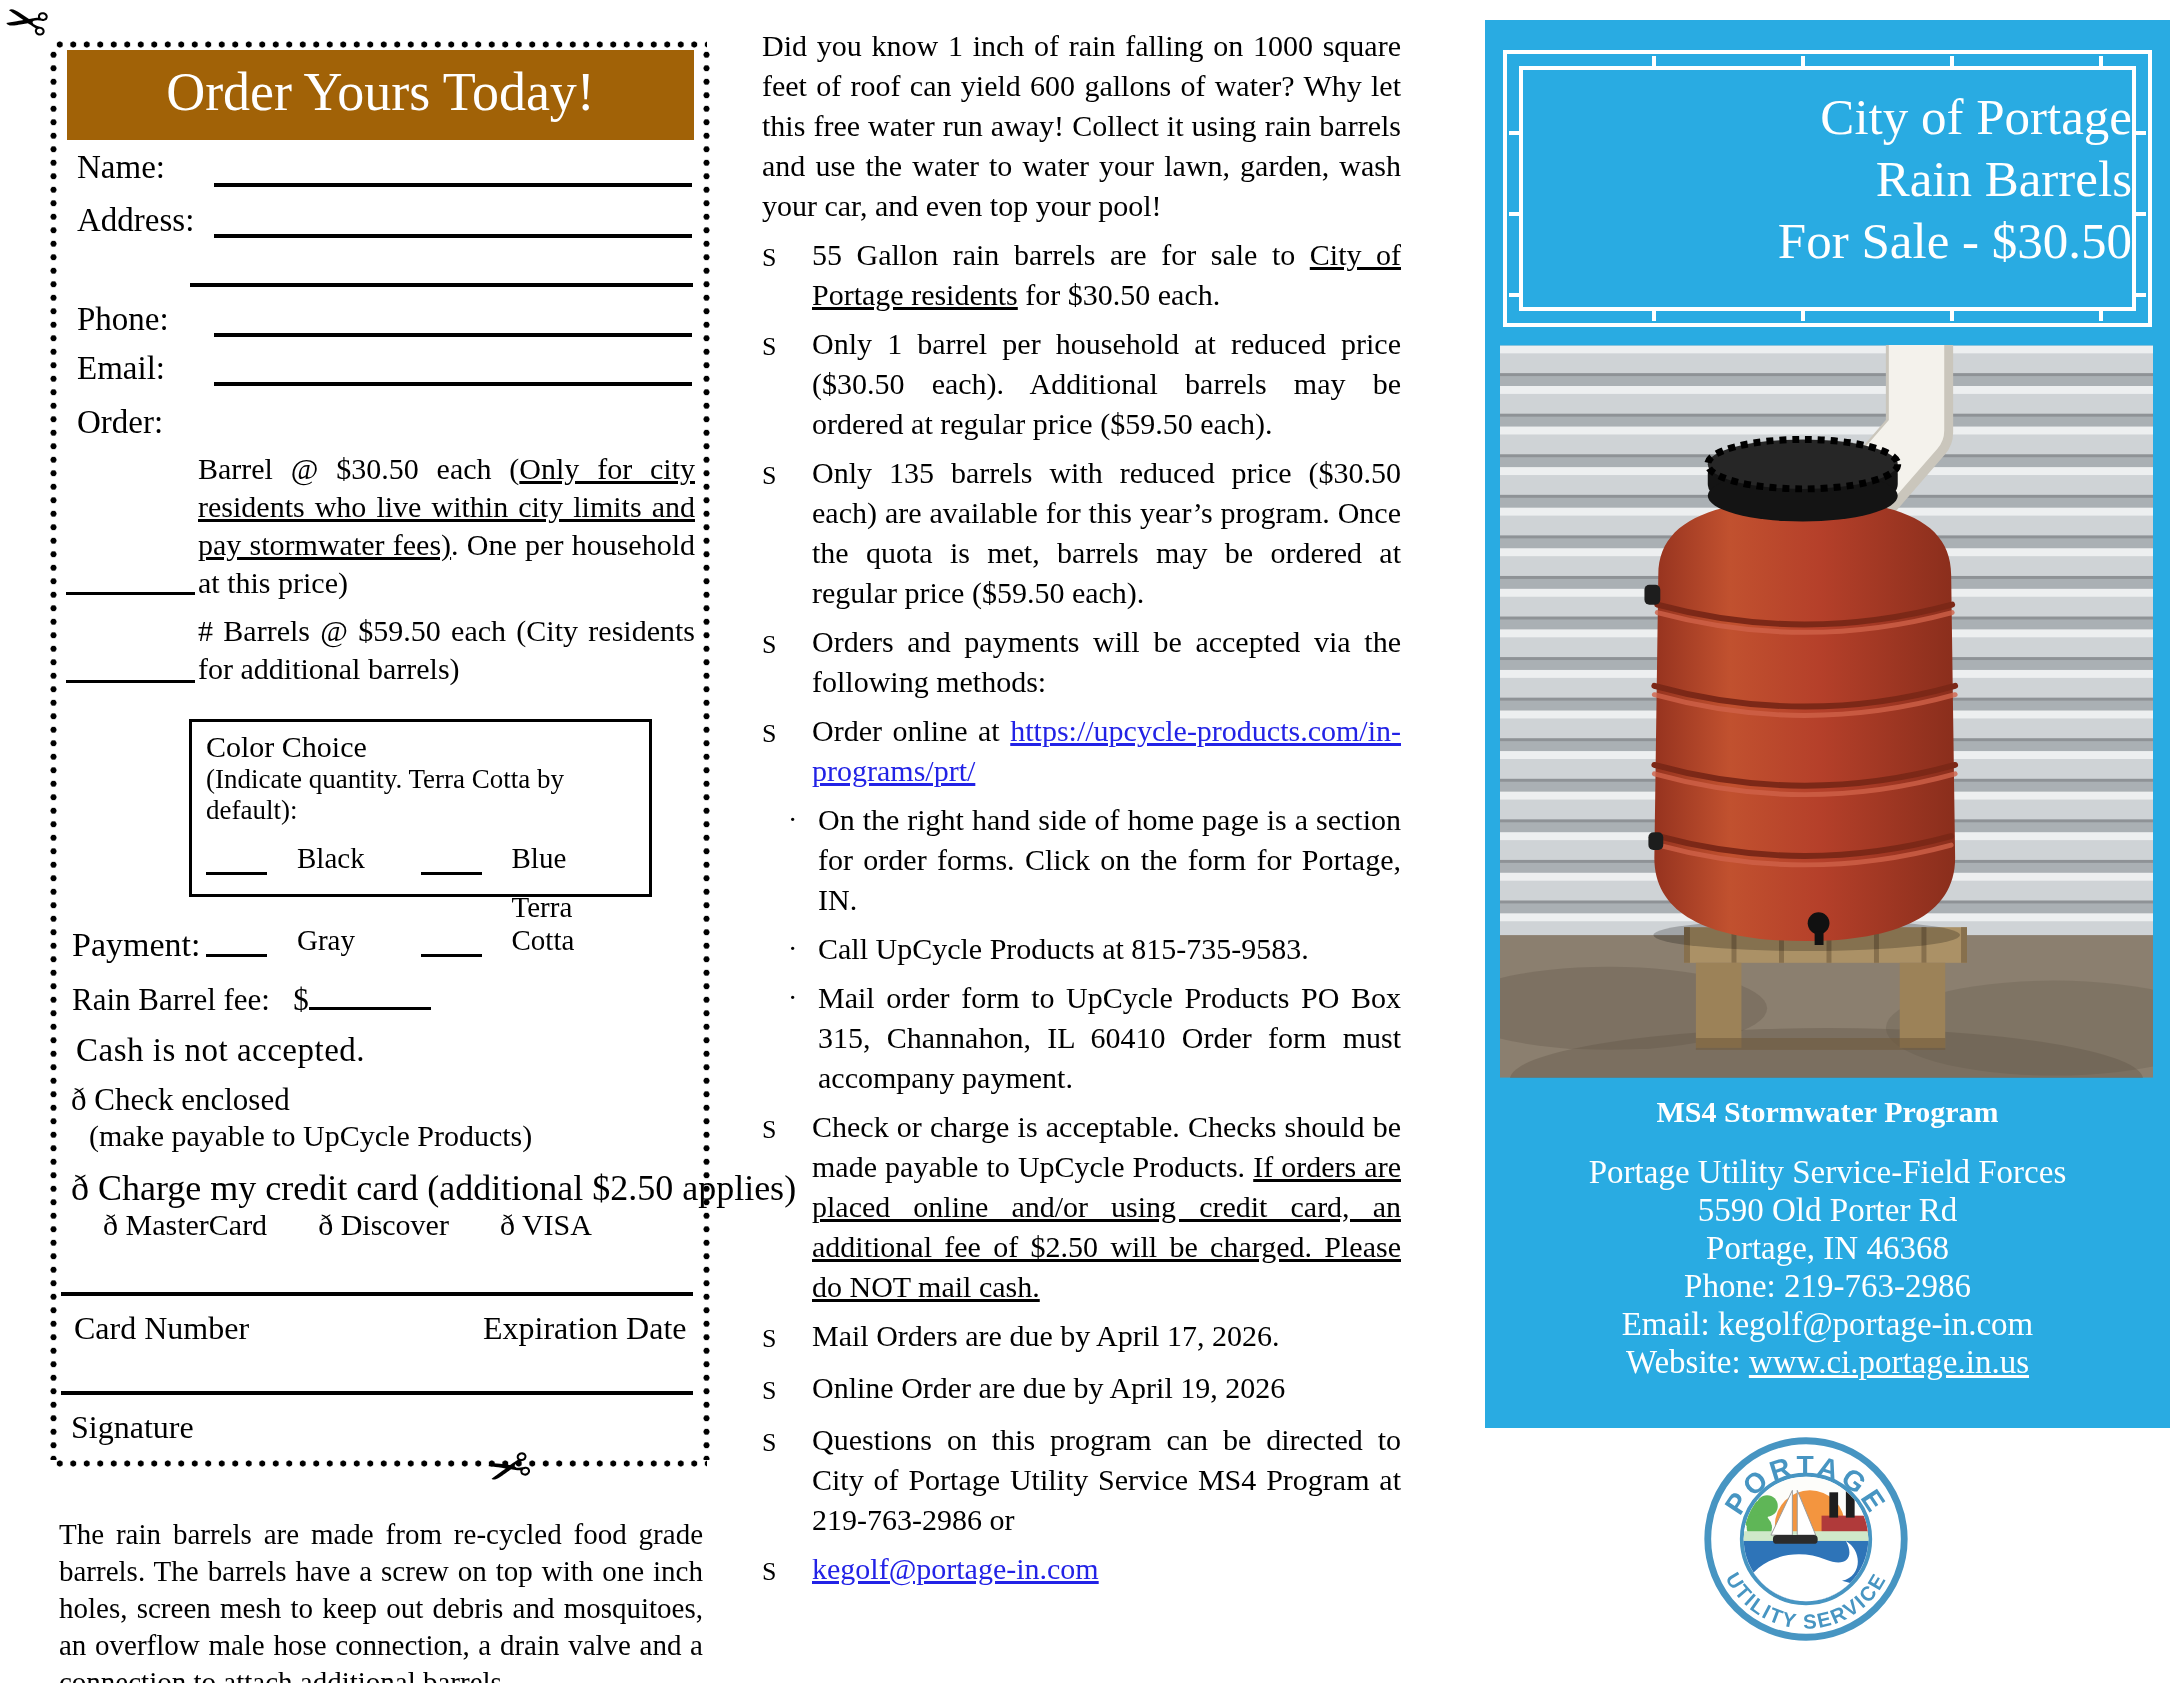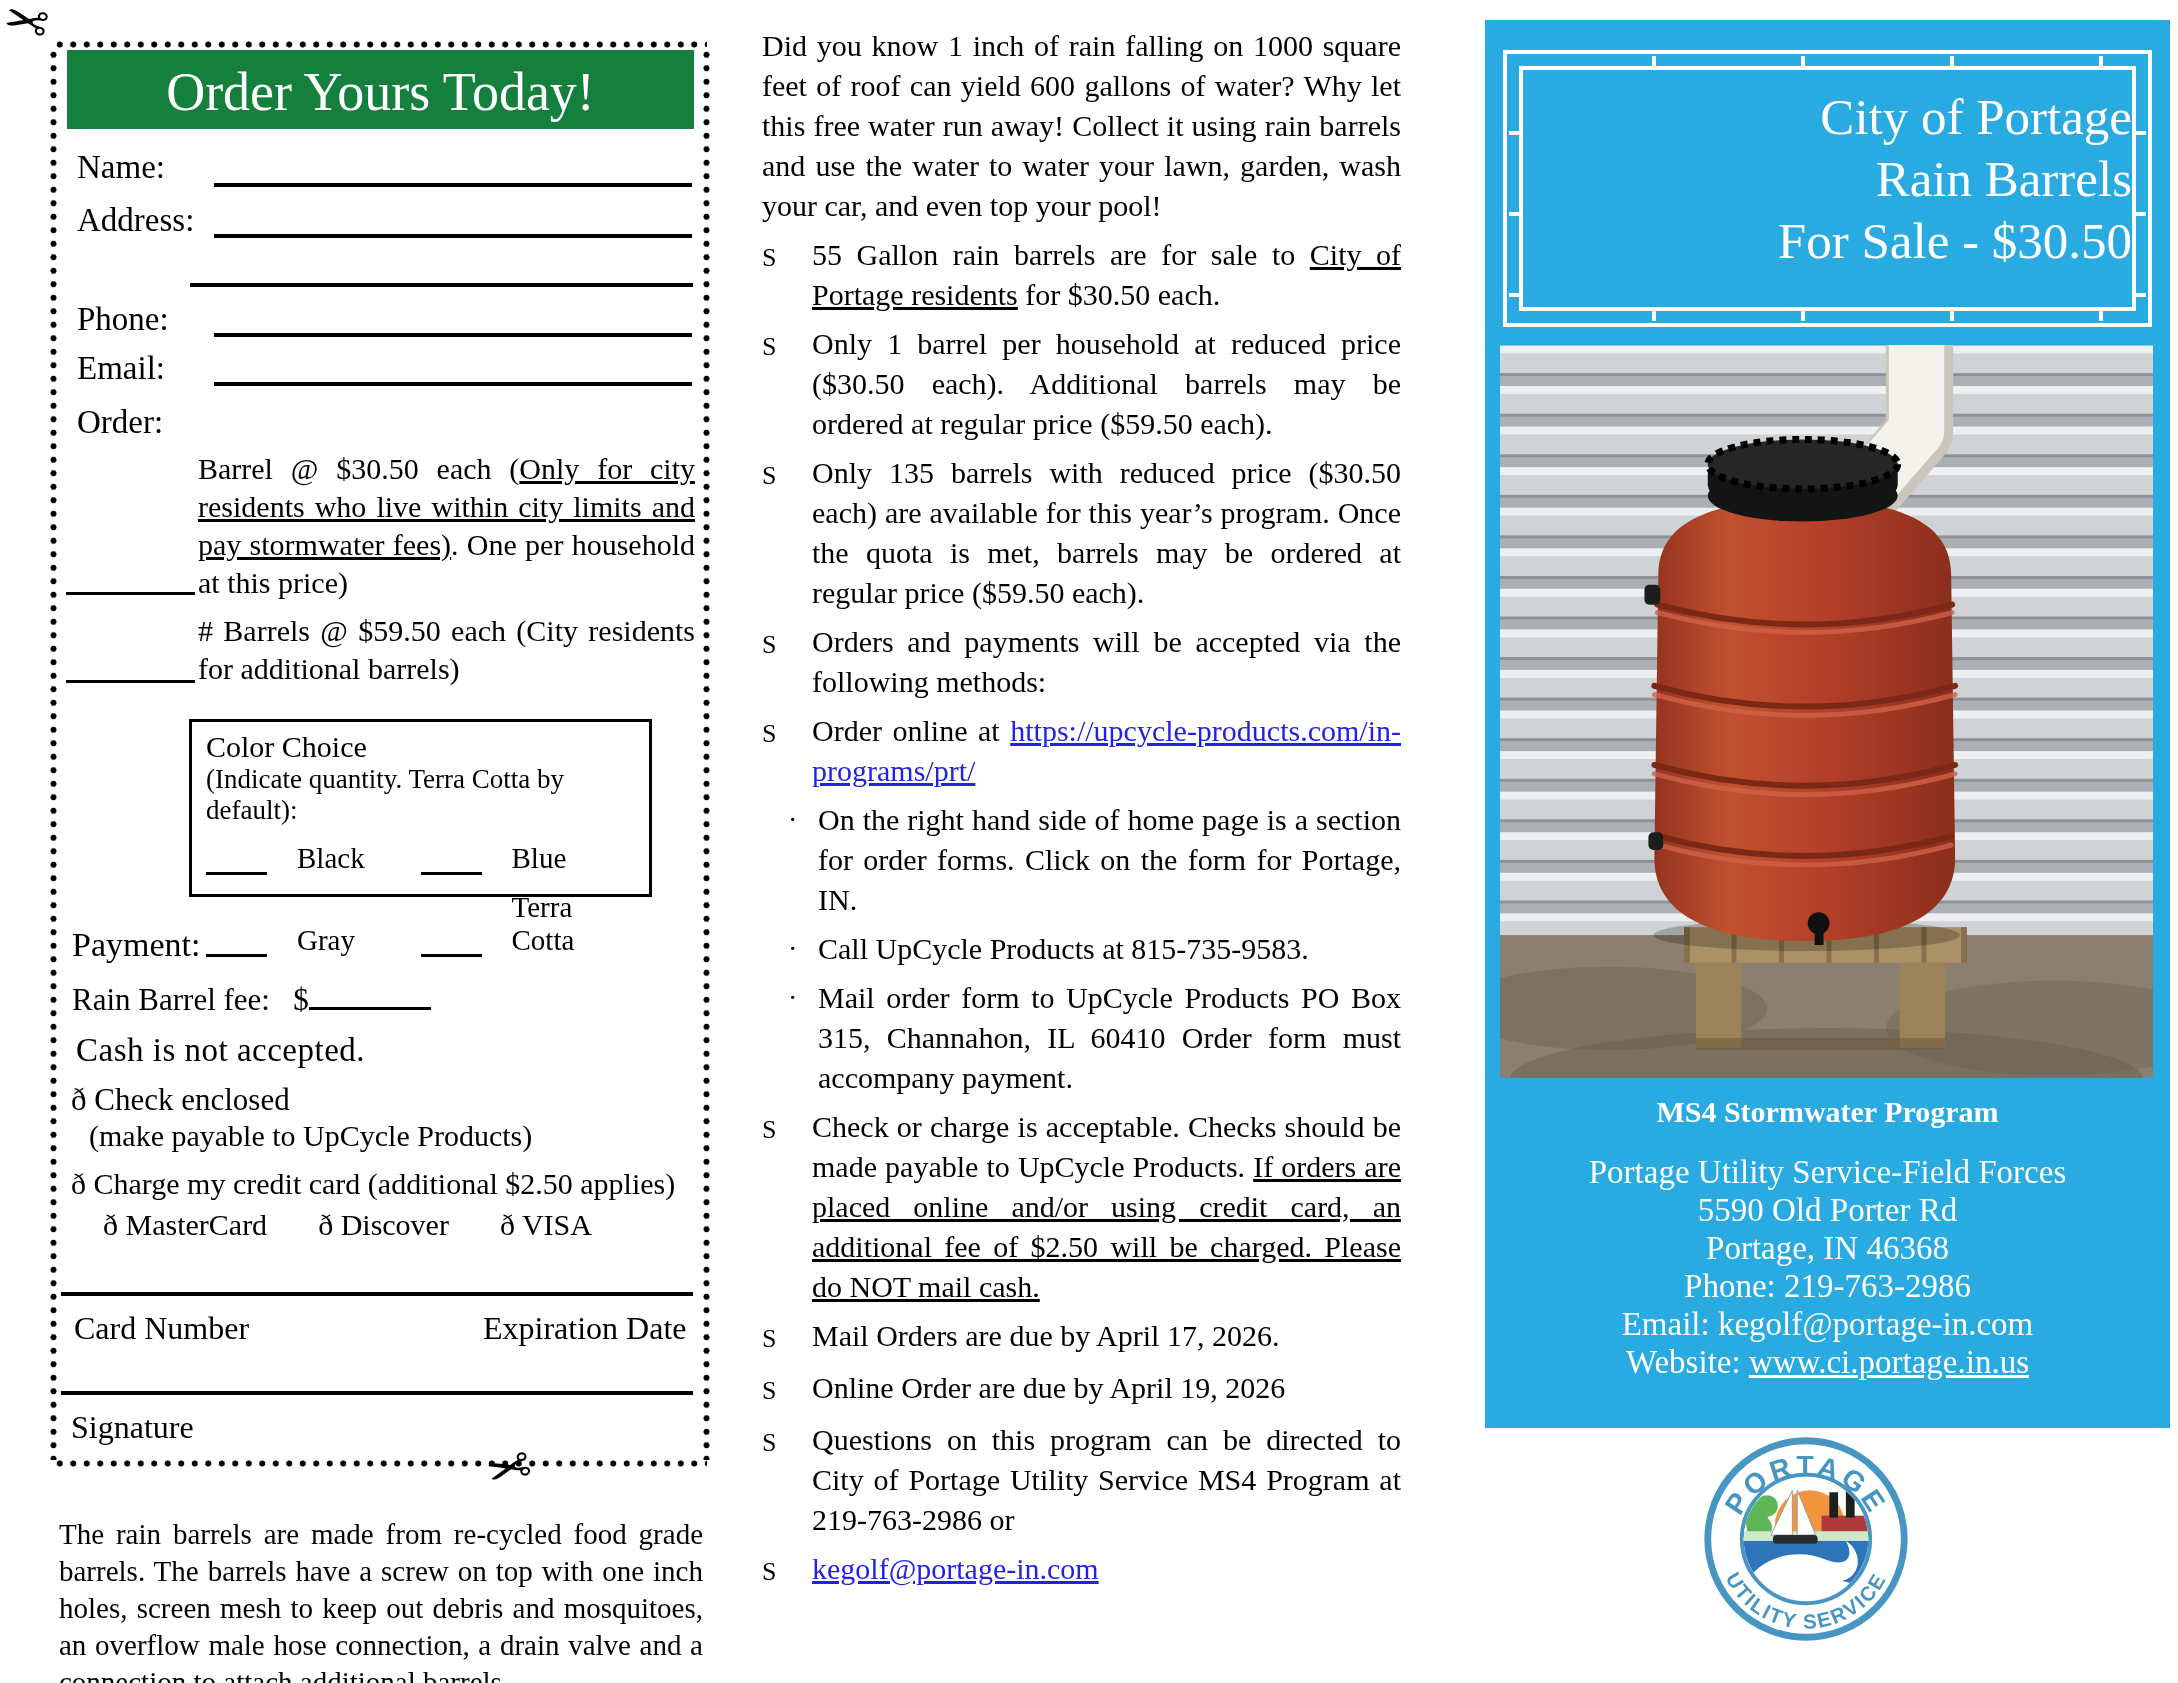--- a/index.html
+++ b/index.html
@@ -10,21 +10,21 @@
   .scis-top{left:4px;top:-4px;transform:scaleX(-1) rotate(-12deg);}
   .scis-bot{left:487px;top:1443px;transform:scaleX(-1) rotate(14deg);}
   .obox{position:absolute;left:51px;top:42px;width:658px;height:1424px;}
   .edge{position:absolute;}
   .et,.eb{left:2px;right:2px;height:9px;background-image:radial-gradient(circle,#000 2.7px,transparent 3.4px);
           background-size:13.5px 9px;background-repeat:repeat-x;}
   .et{top:-2px;}.eb{bottom:-2px;}
   .el,.er{top:6px;bottom:6px;width:9px;background-image:radial-gradient(circle,#000 2.7px,transparent 3.4px);
           background-size:9px 13.5px;background-repeat:repeat-y;}
   .el{left:-2px;}.er{right:-2px;}
-  .oheader{position:absolute;left:16px;top:8px;width:627px;height:79px;background:#15803d;
+  .oheader{position:absolute;left:16px;top:8px;width:627px;height:90px;background:#a16207;
            color:#fff;text-align:center;font-size:54px;line-height:85px;}
   .lbl{position:absolute;font-size:33px;white-space:nowrap;}
   .bline{position:absolute;height:0;border-bottom:4px solid #000;}
   .itxt{position:absolute;font-size:30px;line-height:38px;text-align:justify;}
   .u{text-decoration:underline;}
   .cbox{position:absolute;left:138px;top:677px;width:463px;height:178px;border:3px solid #000;
         box-sizing:border-box;padding:8px 14px;}
   .cbox-title{font-size:30px;}
   .cbox-sub{font-size:27px;}
   .crow{display:flex;margin-top:16px;font-size:29px;}
@@ -128,21 +128,21 @@
     <div class="chkrow" style="left:21px;top:937px">
       <span>Rain Barrel fee:</span>&nbsp;&nbsp;
       <span>$</span><span class="feeblank"></span>
     </div>
 
     <div class="chkrow" style="left:25px;top:990px;font-size:33px;letter-spacing:0.5px">Cash is not accepted.</div>
 
     <div class="chkrow" style="left:20px;top:1040px"><span>ð</span> <span>Check enclosed</span></div>
     <div class="chkrow" style="left:38px;top:1077px;font-size:30px">(make payable to UpCycle Products)</div>
 
-    <div class="chkrow" style="left:20px;top:1125px;font-size:30px"><span>ð</span> <span>Charge my credit card (additional $2.50 applies)</span></div>
+    <div class="chkrow" style="left:20px;top:1125px;font-size:36px"><span>ð</span> <span>Charge my credit card (additional $2.50 applies)</span></div>
 
     <div class="chkrow cards" style="left:52px;top:1166px;font-size:30px">
       <span><span>ð</span> <span>MasterCard</span></span>
       <span><span>ð</span> <span>Discover</span></span>
       <span><span>ð</span> <span>VISA</span></span>
     </div>
 
     <div class="bline" style="left:10px;top:1250px;width:632px"></div>
     <span class="lbl" style="left:23px;top:1268px;font-size:32px">Card Number</span>
     <span class="lbl" style="left:432px;top:1268px;font-size:32px">Expiration Date</span>

